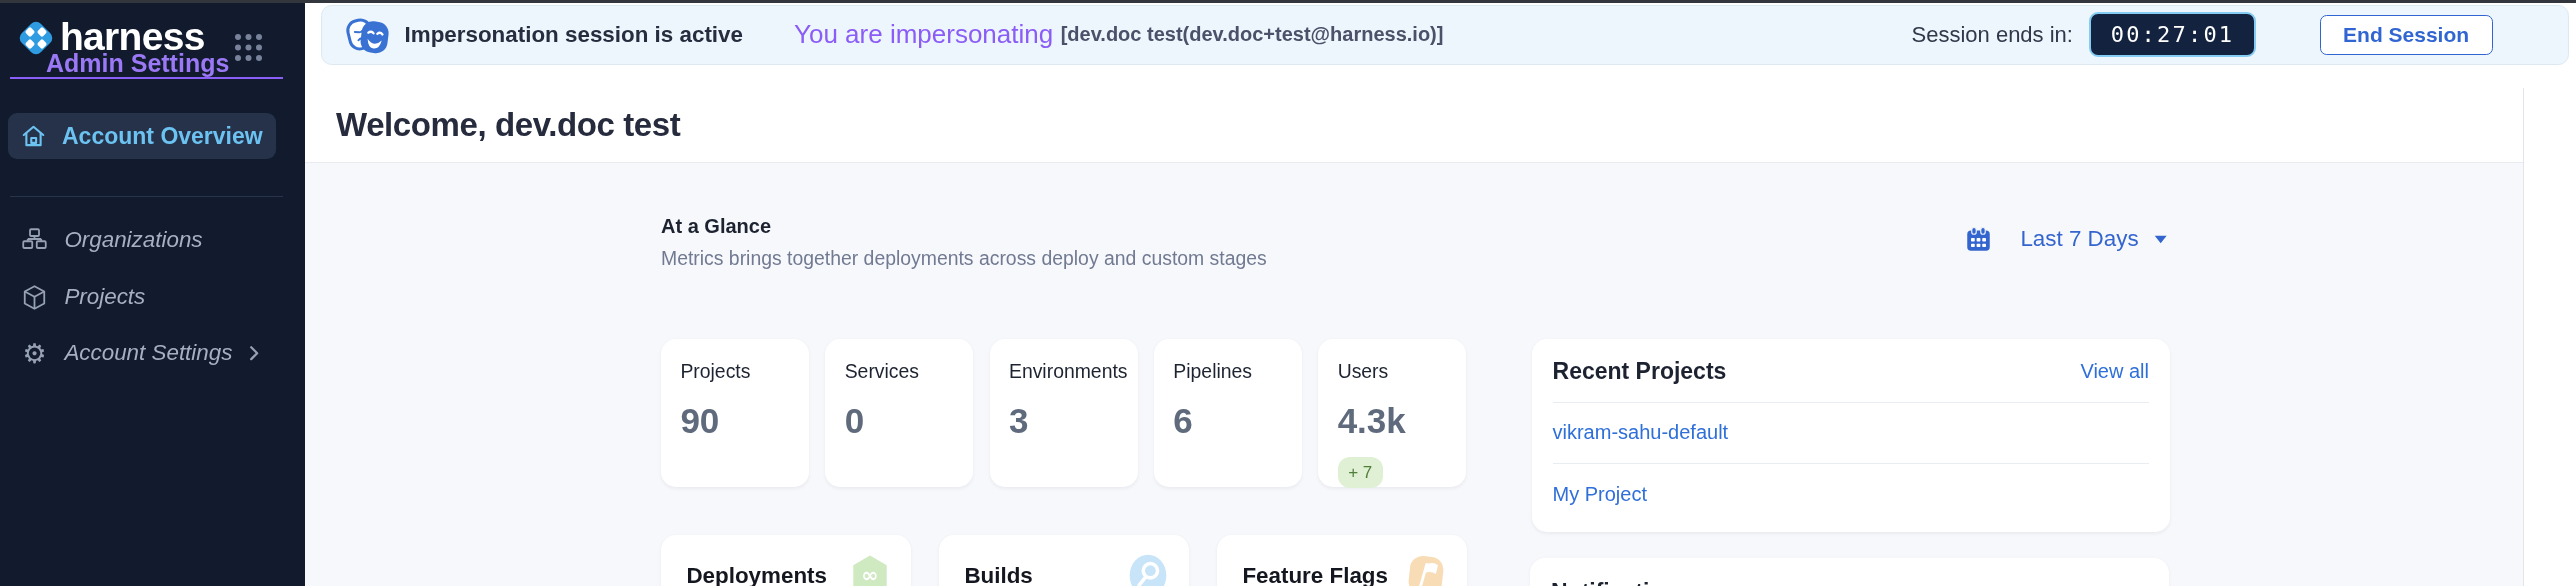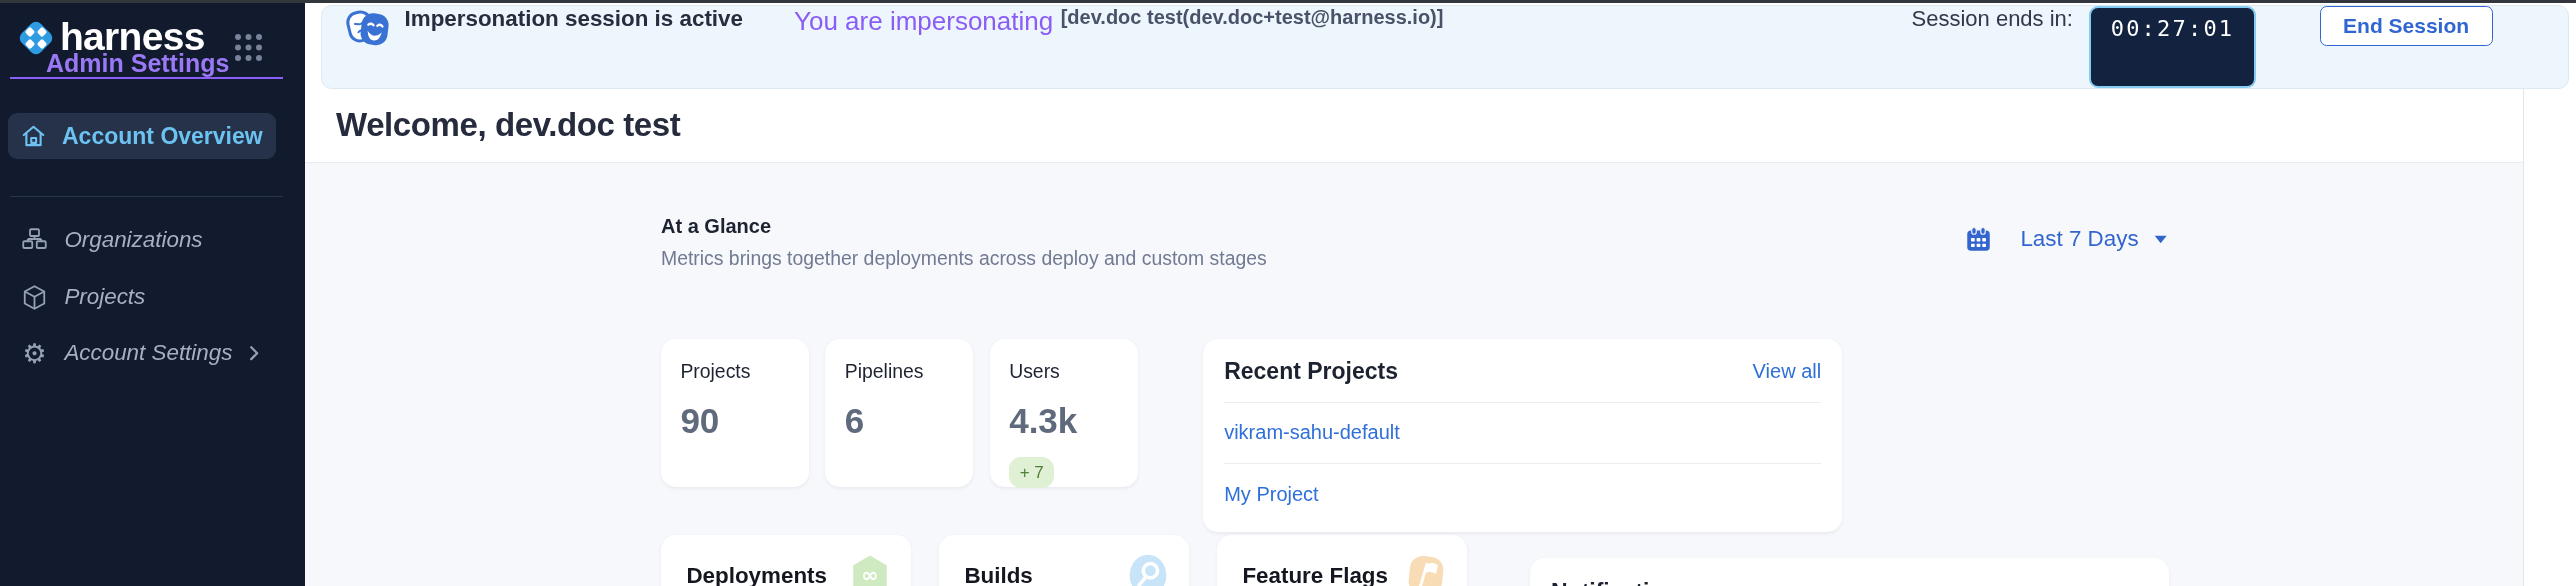--- a/index.html
+++ b/index.html
@@ -41,23 +41,23 @@
   .nav-item.settings { top: 327px; }
   .nav-icon { width: 27px; height: 27px; flex: 0 0 auto; }
   .chevron { margin-left: auto; margin-right: 18px; width: 22.4px; height: 22.4px; }
   .gear-glyph { font-size: 27px; line-height: 27px; color: #97a1b4; width: 27px; text-align: center; font-family: "DejaVu Sans", sans-serif; }
 
   
   .page-top { position: absolute; left: 305px; top: 3px; right: 0; height: 85px; background: #ffffff; }
 
   
   .banner {
-    position: absolute; left: 321px; top: 4.5px; right: 7.5px; height: 84px;
+    position: absolute; left: 321px; top: 4.5px; right: 7.5px; height: 60px;
     background: #ecf6fc; border: 0.7px solid #dde9f1; border-radius: 10.5px;
-    display: flex; padding: 0 75px 0 21px; z-index: 5;
+    display: flex; align-items: center; padding: 0 75px 0 21px; z-index: 5;
   }
   .masks-icon { width: 48px; height: 42px; flex: 0 0 auto; }
   .banner-title { font-size: 22.4px; font-weight: bold; color: #272d3f; margin-left: 13.5px; white-space: nowrap; }
   .banner-sub { margin-left: 51px; font-size: 26px; color: #8b5cf6; white-space: nowrap; }
   .banner-sub-strong { margin-left: 7.5px; font-size: 20px; font-weight: bold; color: #4a5168; white-space: nowrap; }
   .banner-spacer { flex: 1 1 auto; }
   .session-label { font-size: 22px; color: #32384a; white-space: nowrap; }
   .timer-pill {
     margin-left: 16.4px; background: #13233f; border: 2.2px solid #85ccf3; border-radius: 9px;
     padding: 8.2px 19.4px; color: #ffffff; font-family: "DejaVu Sans Mono", monospace;
@@ -266,20 +266,28 @@
         </svg>
       </div>
     </div>
 
     <div class="glance-row">
       <div class="metric-card">
         <div class="metric-label">Projects</div>
         <div class="metric-value">90</div>
       </div>
       <div class="metric-card">
+        <div class="metric-label">Services</div>
+        <div class="metric-value">0</div>
+      </div>
+      <div class="metric-card">
+        <div class="metric-label">Environments</div>
+        <div class="metric-value">3</div>
+      </div>
+      <div class="metric-card">
         <div class="metric-label">Pipelines</div>
         <div class="metric-value">6</div>
       </div>
       <div class="metric-card">
         <div class="metric-label">Users</div>
         <div class="metric-value">4.3k</div>
         <span class="metric-badge">+ 7</span>
       </div>
 
       <div class="recent-panel">

